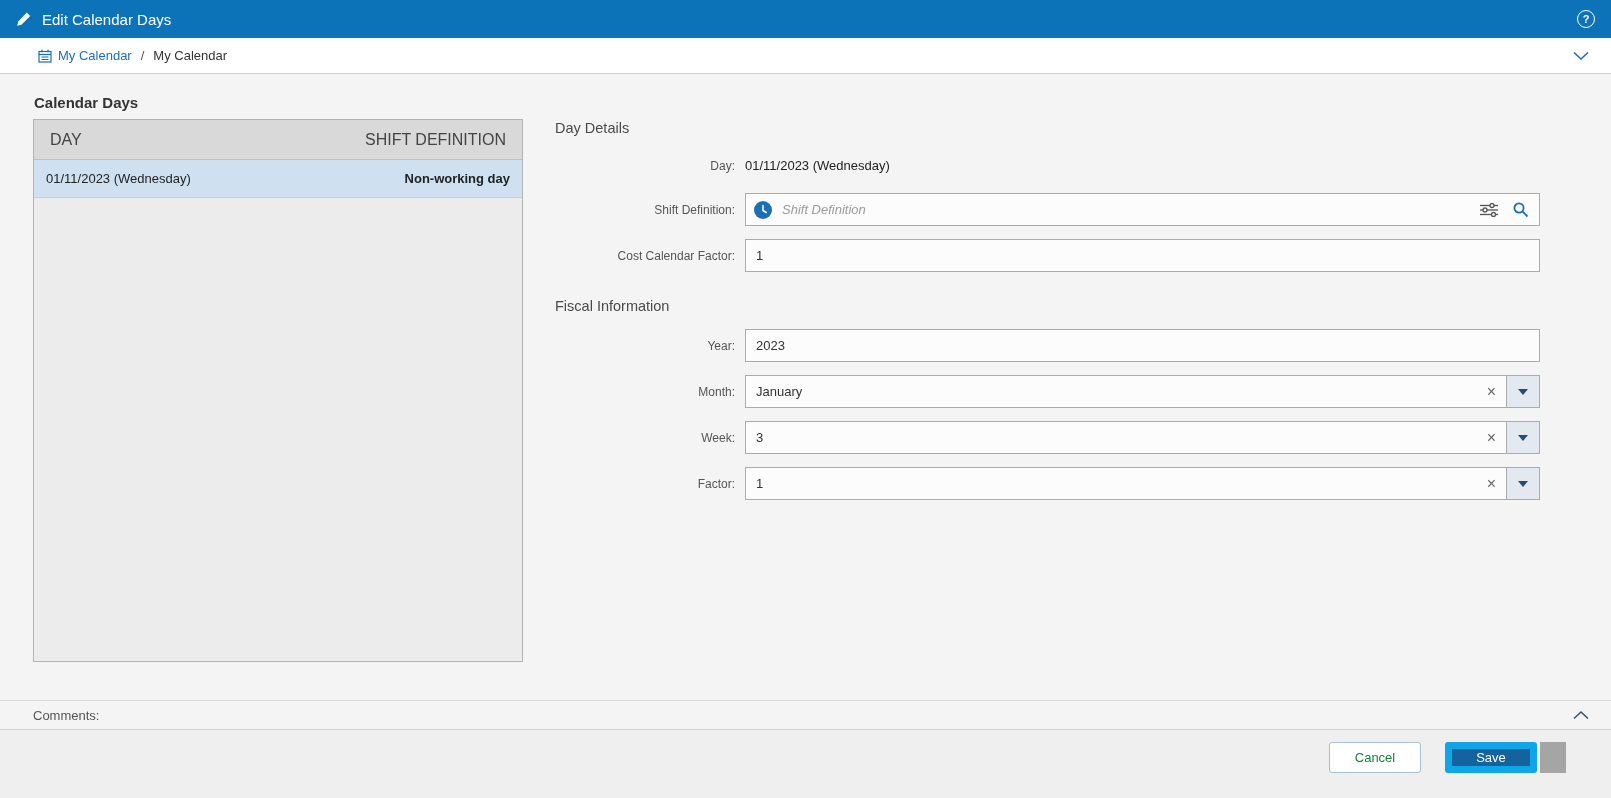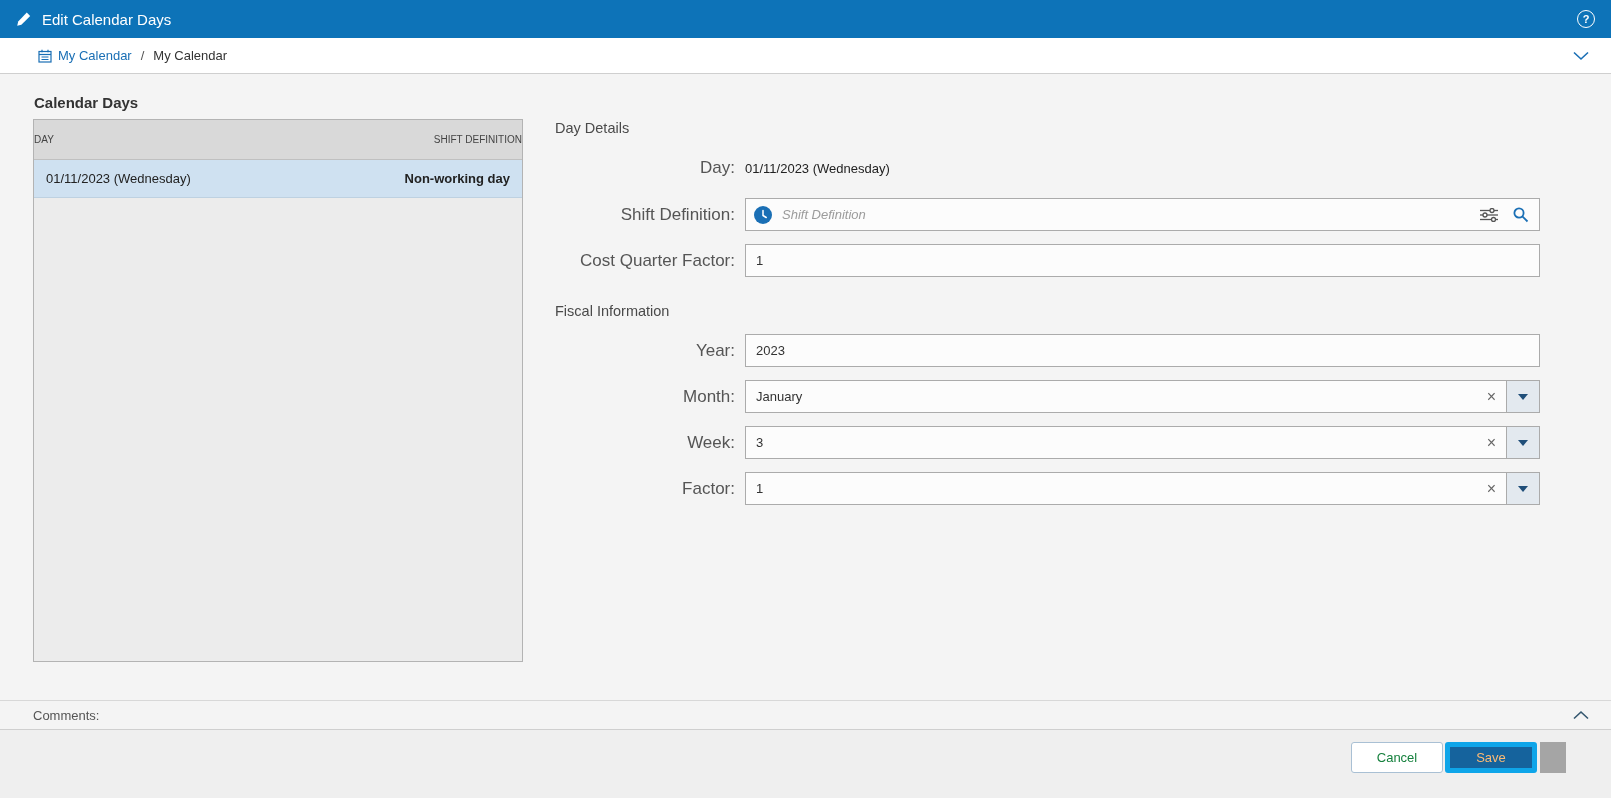--- a/index.html
+++ b/index.html
@@ -23,31 +23,31 @@
   .crumb-current { color:#333; }
   .crumb-chevron { margin-left:auto; display:flex; cursor:pointer; }
 
   
   .content { display:flex; padding:18px 0 0 33px; height:626px; flex-shrink:0; }
 
   .left-panel { width:490px; flex-shrink:0; }
   .panel-title { font-size:15px; color:#333; margin:2px 0 8px 1px;font-weight:bold; }
   .cal-table { border:1px solid #b3b3b3; height:543px; background:#ececec; display:flex; flex-direction:column; }
   .thead { display:flex; justify-content:space-between; align-items:center; background:#d9d9d9; height:40px;
-           padding:0 0; font-size:10px; color:#444; border-bottom:1px solid #c0c0c0; flex-shrink:0; }
+           padding:0 16px; font-size:16px; color:#444; border-bottom:1px solid #c0c0c0; flex-shrink:0; }
   .trow { display:flex; justify-content:space-between; align-items:center; background:#cfe1f1; height:38px;
           padding:0 12px; font-size:13px; color:#222; border-bottom:1px solid #bed1e1; cursor:pointer; flex-shrink:0; }
   .trow .shift-cell { font-weight:bold; }
 
   .right-panel { margin-left:32px; width:985px; padding-top:28px; }
   .section-title { font-size:14.5px; color:#4a4a4a; margin-bottom:22px; }
   .section-title.fiscal { margin-top:26px; margin-bottom:15px; }
   .form-row { display:flex; align-items:center; margin-bottom:13px; }
   .form-row.static { margin-bottom:20px; }
-  .form-label { width:190px; flex-shrink:0; text-align:right; padding-right:10px; font-size:17px; color:#555; }
+  .form-label { width:190px; flex-shrink:0; text-align:right; padding-right:10px; font-size:12px; color:#555; }
   .static-value { font-size:13px; color:#222; }
 
   .input-box { flex:1; height:33px; border:1px solid #ababab; background:#fcfcfc; display:flex; align-items:center; }
   .input-box input { flex:1; min-width:0; height:100%; border:none; outline:none; background:transparent;
                      font-family:inherit; font-size:13px; color:#333; padding:0 10px; }
   .input-box input::placeholder { font-style:italic; color:#9b9b9b; }
   .lead-icon { width:18px; height:18px; margin-left:8px; flex-shrink:0; display:flex; }
   .filter-icon { margin-right:14px; display:flex; cursor:pointer; }
   .search-icon { margin-right:10px; display:flex; cursor:pointer; }
   .clear-x { color:#666; font-size:16px; line-height:1; padding:0 10px; cursor:pointer; flex-shrink:0; }
@@ -62,21 +62,21 @@
   
   .comments-bar { height:30px; border-top:1px solid #d8d8d8; border-bottom:1px solid #cfcfcf; background:#f4f4f4;
                   display:flex; align-items:center; padding:0 22px 0 33px; font-size:13px; color:#555; flex-shrink:0; }
   .comments-chevron { margin-left:auto; display:flex; cursor:pointer; }
 
   
   .footer { flex:1; background:#efefef; display:flex; justify-content:flex-end; align-items:flex-start;
             padding:12px 45px 0 0; }
   .btn { height:31px; min-width:92px; border-radius:3px; font-family:inherit; font-size:13px; cursor:pointer; }
   .btn-cancel { background:#fff; border:1px solid #a9c0d4; color:#15803d; }
-  .btn-save { background:#15639d; border:5px solid #0ea5e9; color:#fdba74; margin-left:2px; }
+  .btn-save { background:#15639d; border:7px solid #0ea5e9; color:#ffffff; margin-left:24px; }
   .gripper { width:26px; height:31px; background:#a5a5a5; margin-left:3px; }
 </style>
 </head>
 <body>
 
 <div class="app">
 
   <header class="titlebar">
     <span class="pencil">
       <svg viewBox="0 0 16 16" width="16" height="16">
@@ -157,21 +157,21 @@
           <span class="search-icon">
             <svg viewBox="0 0 17 17" width="17" height="17" fill="none" stroke="#1a6fb5" stroke-width="1.8">
               <circle cx="7" cy="7" r="4.6"></circle>
                 <line x1="10.6" y1="10.6" x2="15.5" y2="15.5"></line>
             </svg>
           </span>
         </div>
       </div>
 
       <div class="form-row">
-        <span class="form-label">Cost Quarter Factor:</span>
+        <span class="form-label">Cost Calendar Factor:</span>
         <div class="input-box">
           <input type="text" value="1" style="">
         </div>
       </div>
 
       <div class="section-title fiscal">Fiscal Information</div>
 
       <div class="form-row">
         <span class="form-label">Year:</span>
         <div class="input-box">

